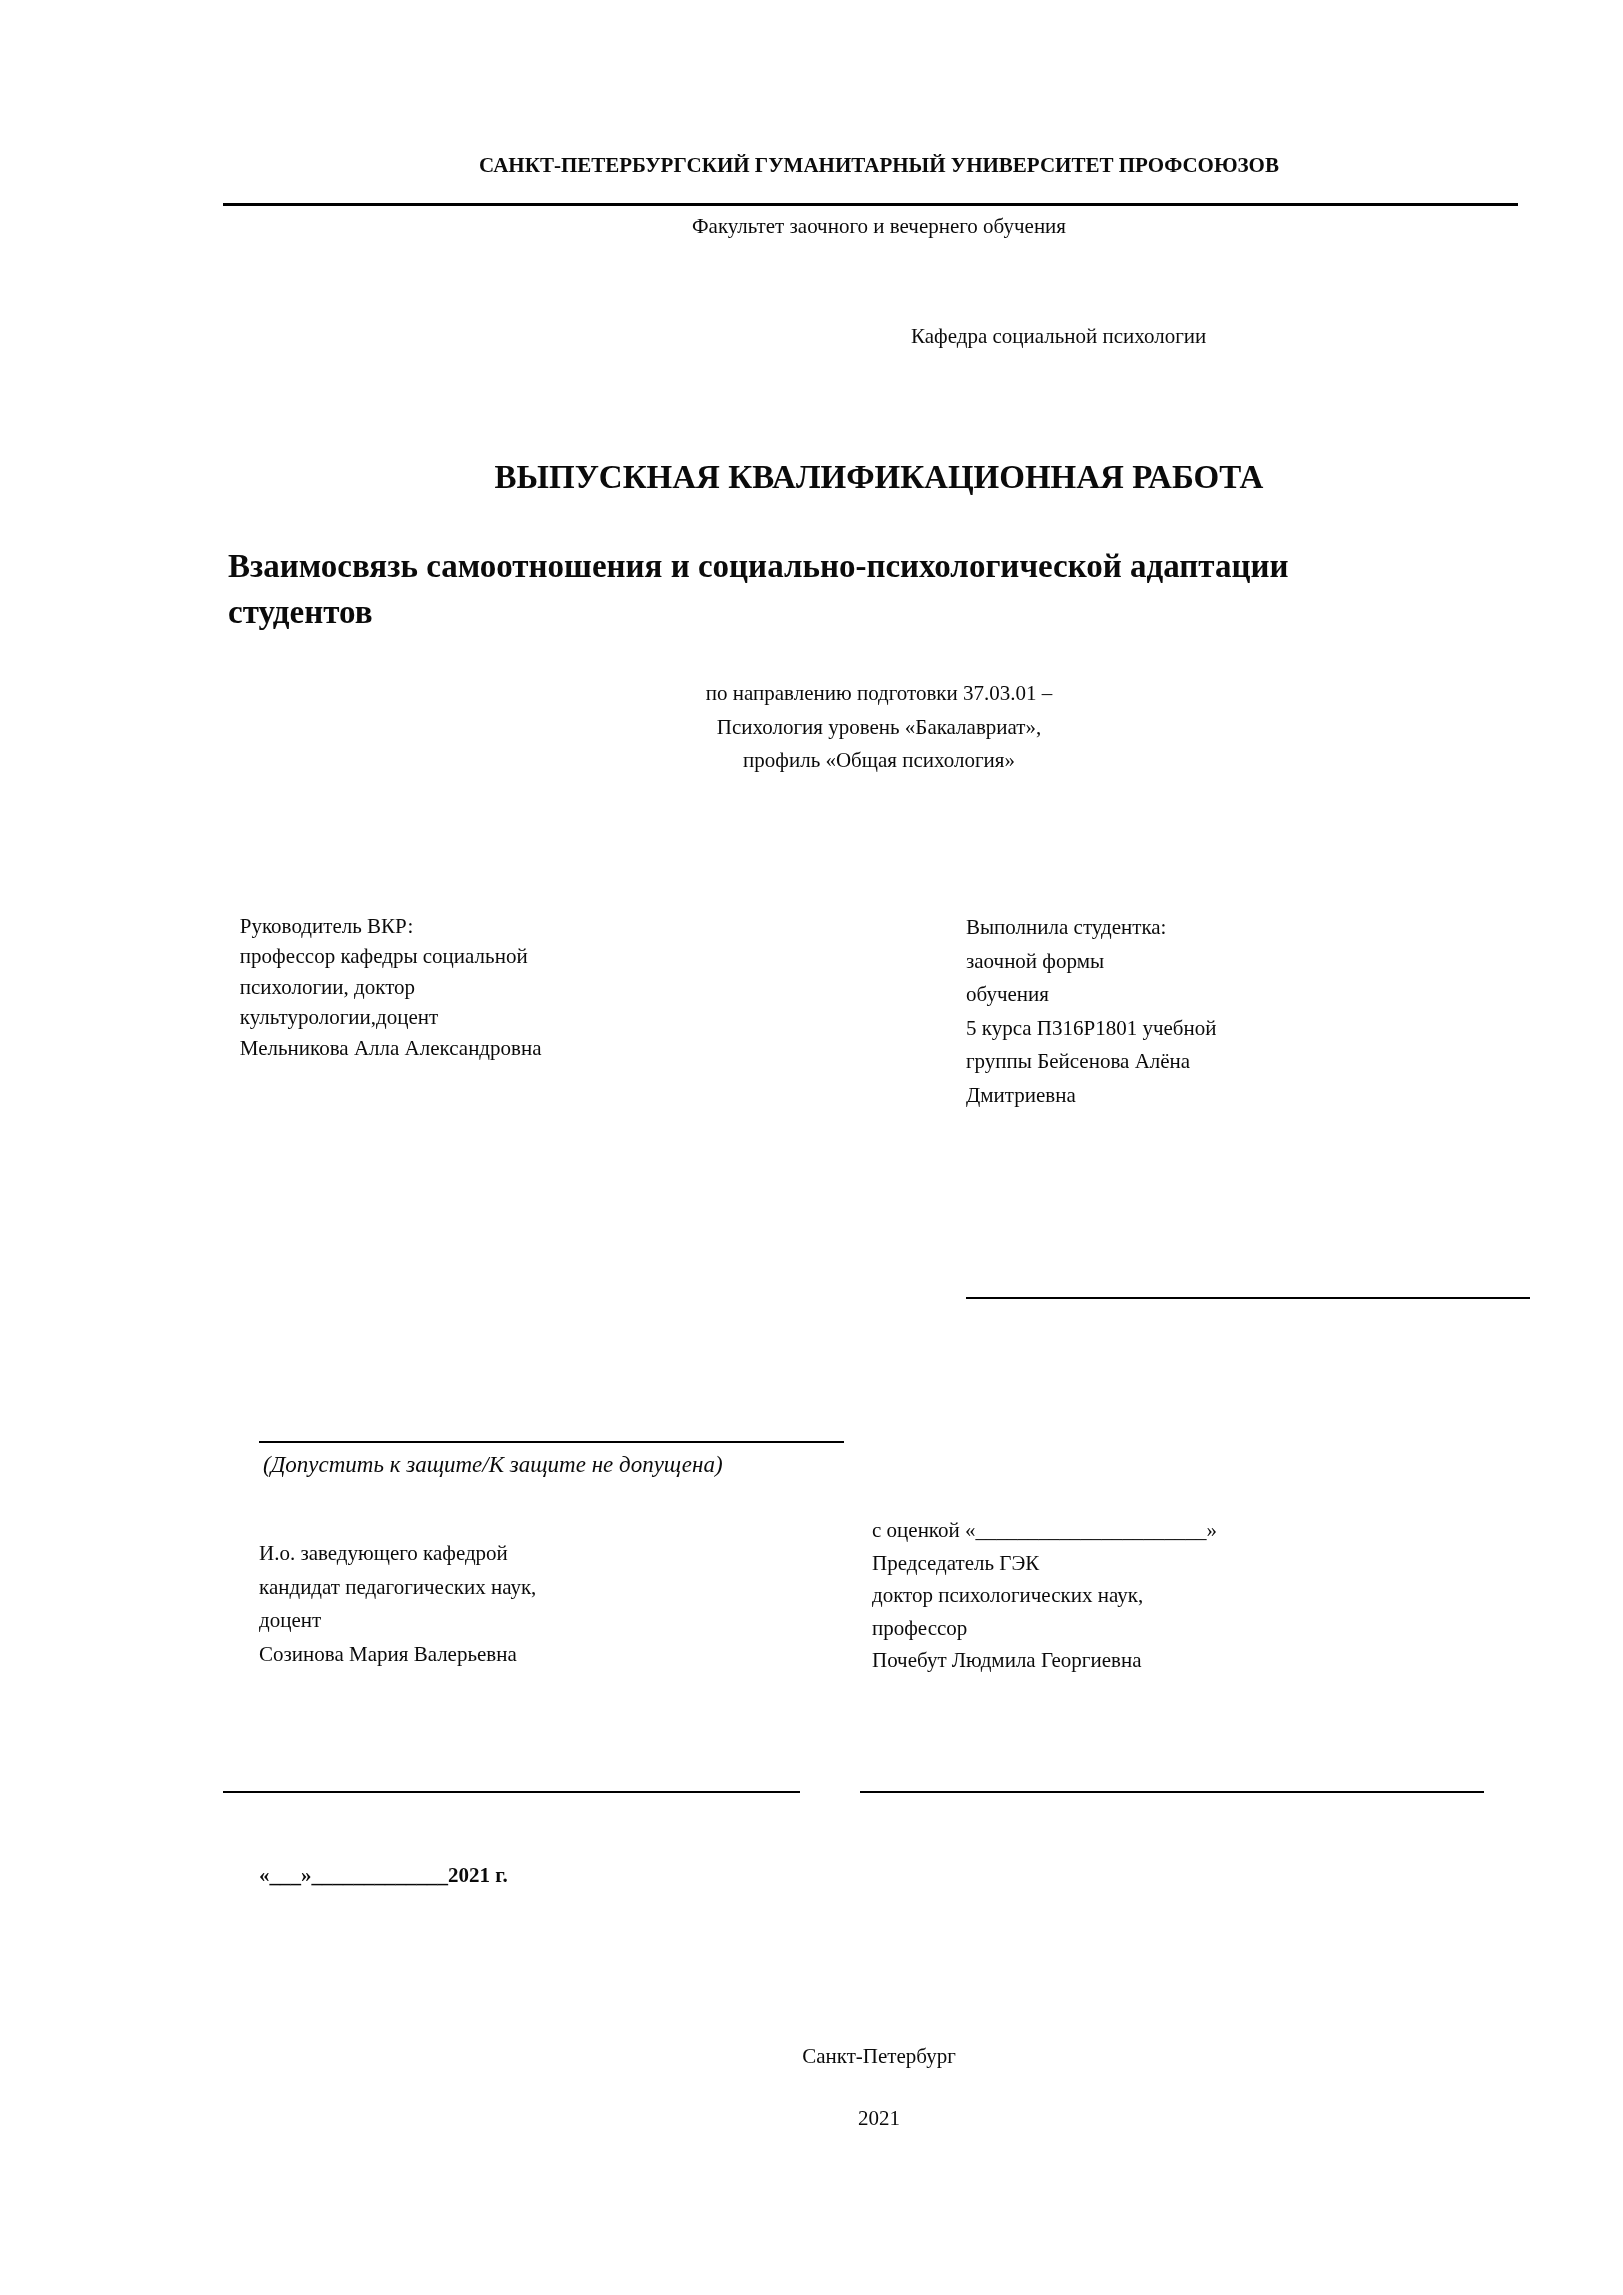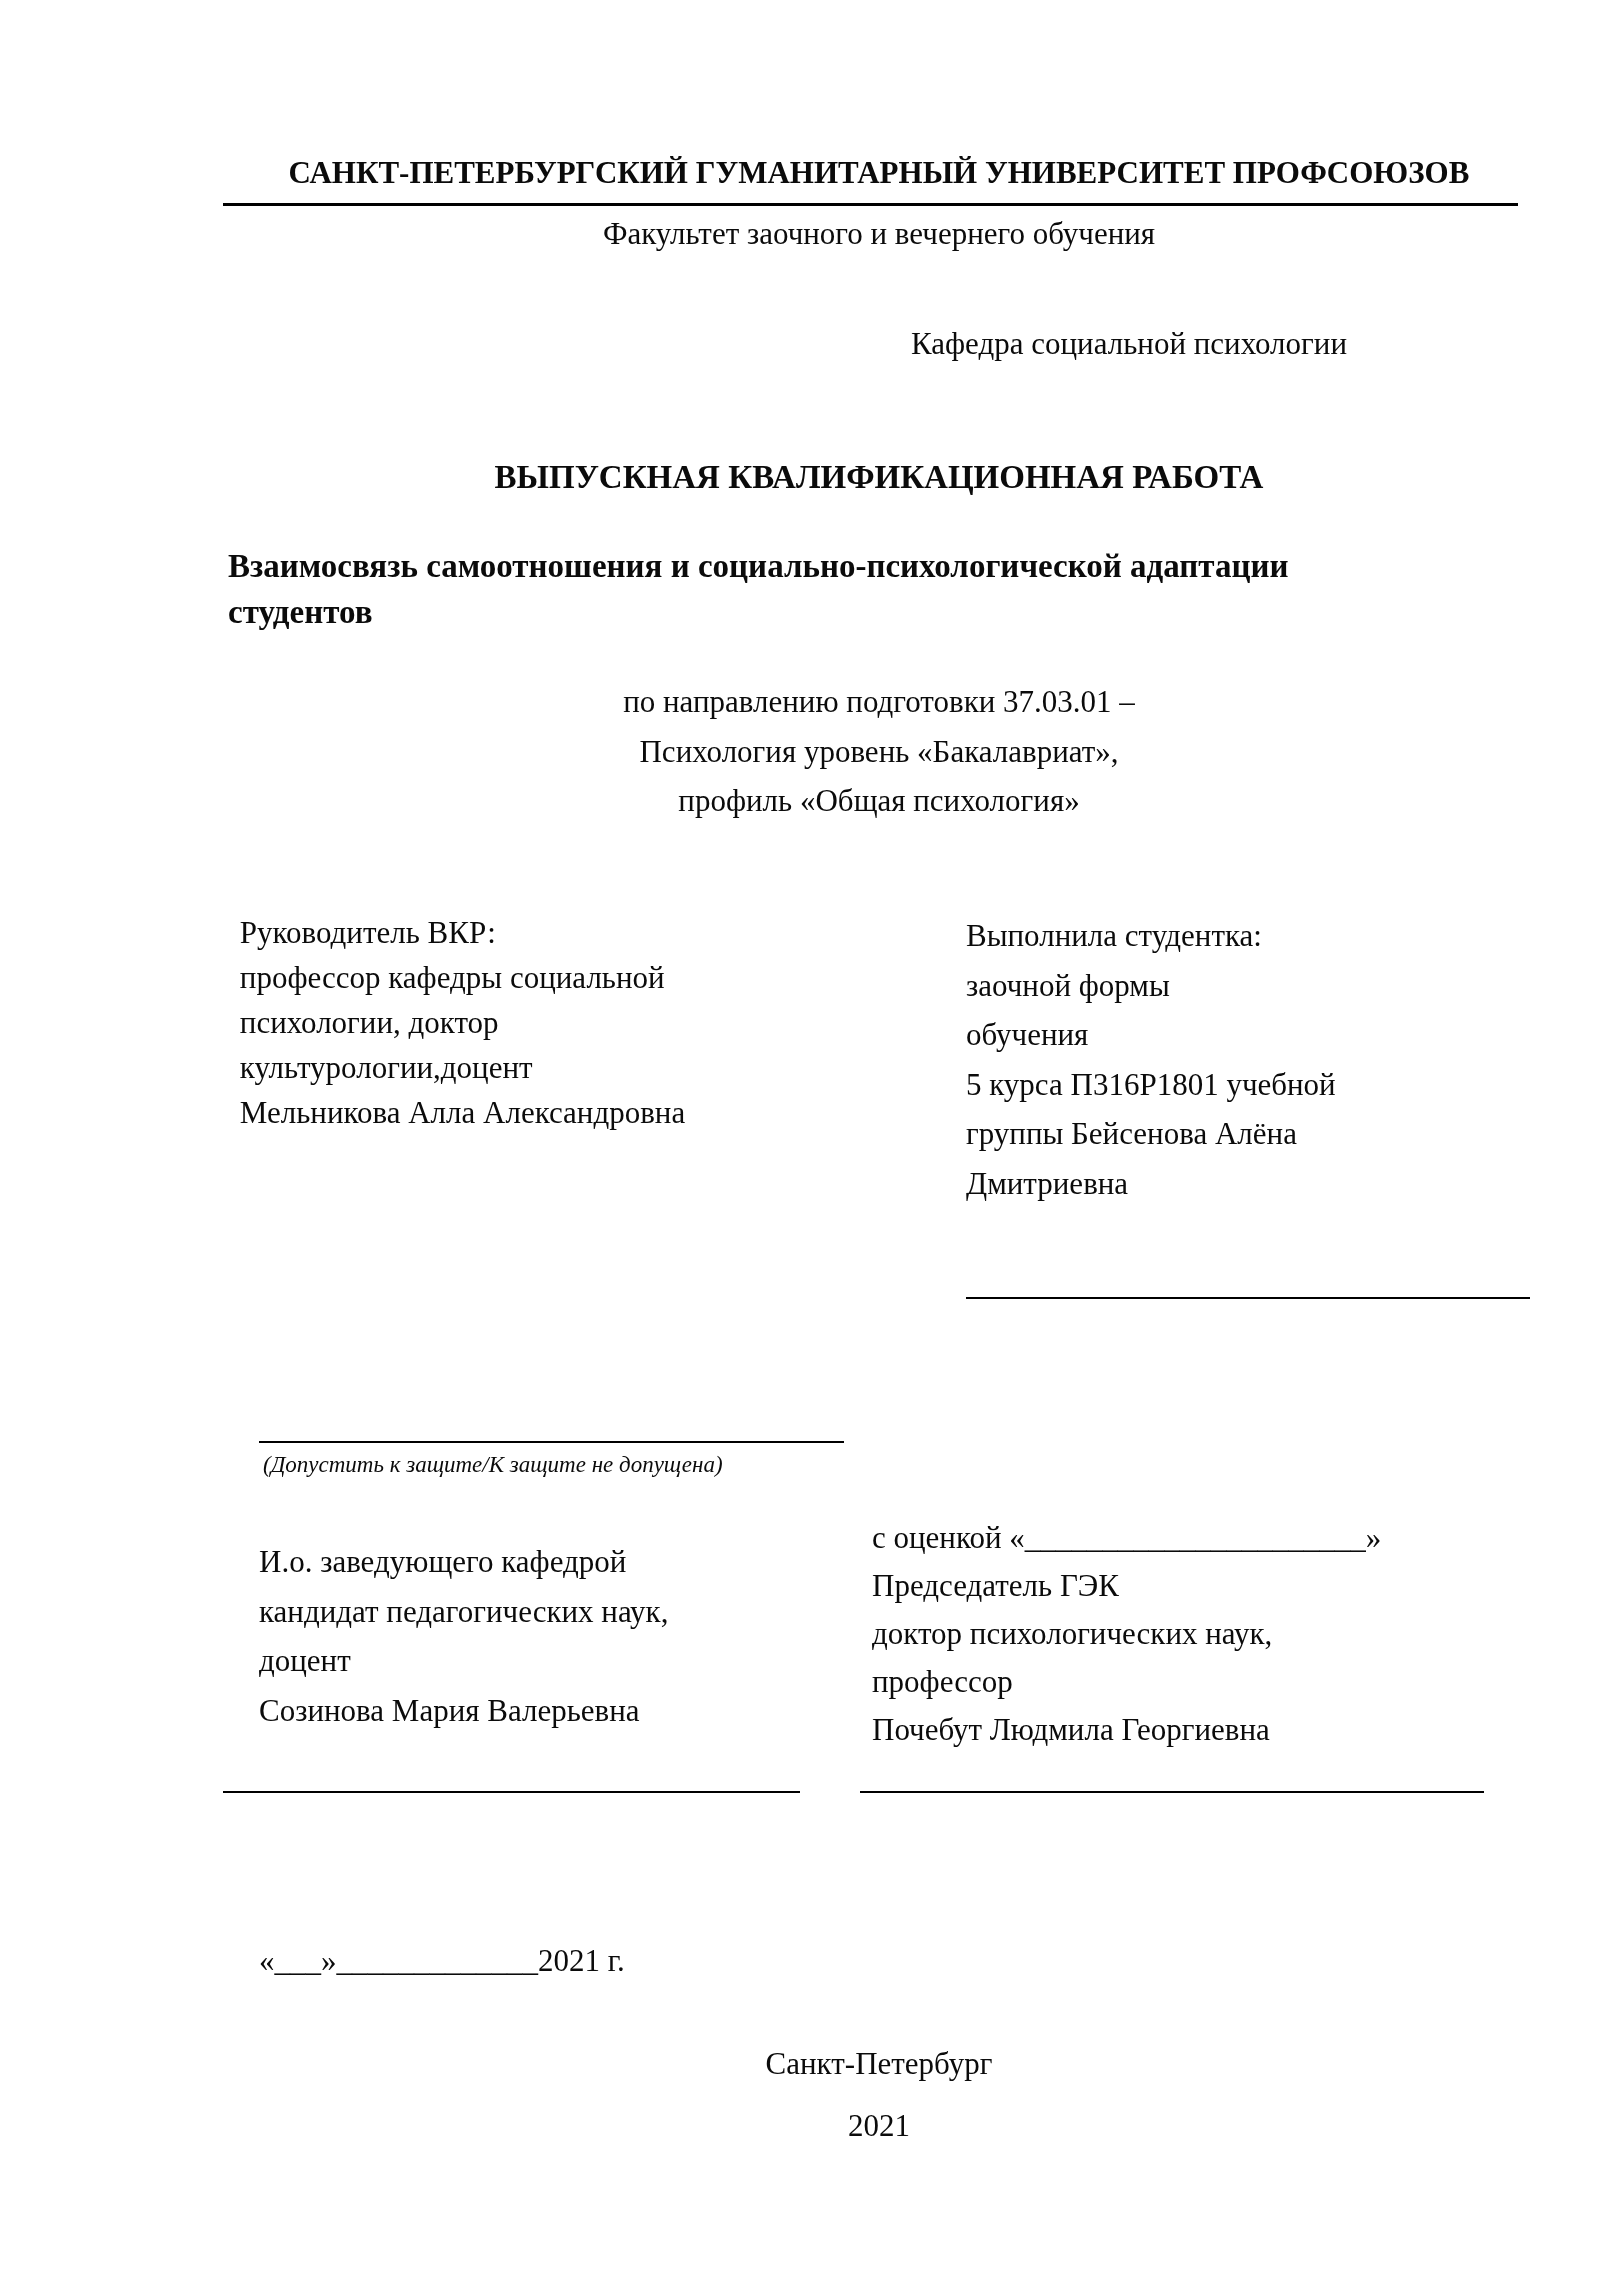--- a/index.html
+++ b/index.html
@@ -18,21 +18,21 @@
     position: absolute;
     left: 228px;
     top: 0;
     width: 1302px;
     height: 2295px;
   }
   .abs { position: absolute; }
   .center { width: 100%; text-align: center; }
   .pre { white-space: pre-line; }
   .b { font-weight: bold; }
-  .t40 { font-size: 31px; line-height: 1.55; }
+  .t40 { font-size: 21px; line-height: 1.55; }
   .t42 { font-size: 33px; line-height: 1.4; }
   .rule {
     border-top: 3.1px solid #000;
     height: 0;
   }
   .sig {
     border-top: 2.4px solid #000;
     height: 0;
   }
   .note {
@@ -90,20 +90,20 @@
 
   <div class="abs t40 pre" style="top:1537px; left:31px; width:581px; line-height:1.6;">И.о. заведующего кафедрой
 кандидат педагогических наук,
 доцент
 Созинова Мария Валерьевна</div>
 
   <div class="abs sig" style="top:1791px; left:-4.7px; width:577px;"></div>
 
   <div class="abs sig" style="top:1791px; left:632px; width:624px;"></div>
 
-  <div class="abs t40" style="top:1937px; left:31px;">«___»_____________2021 г.</div>
+  <div class="abs t40" style="top:1859px; left:31px;font-weight:bold;">«___»_____________2021 г.</div>
 
   <div class="abs center t40" style="top:2040px;">Санкт-Петербург</div>
 
   <div class="abs center t40" style="top:2102px;">2021</div>
 
 </div>
 
 
 </body></html>

